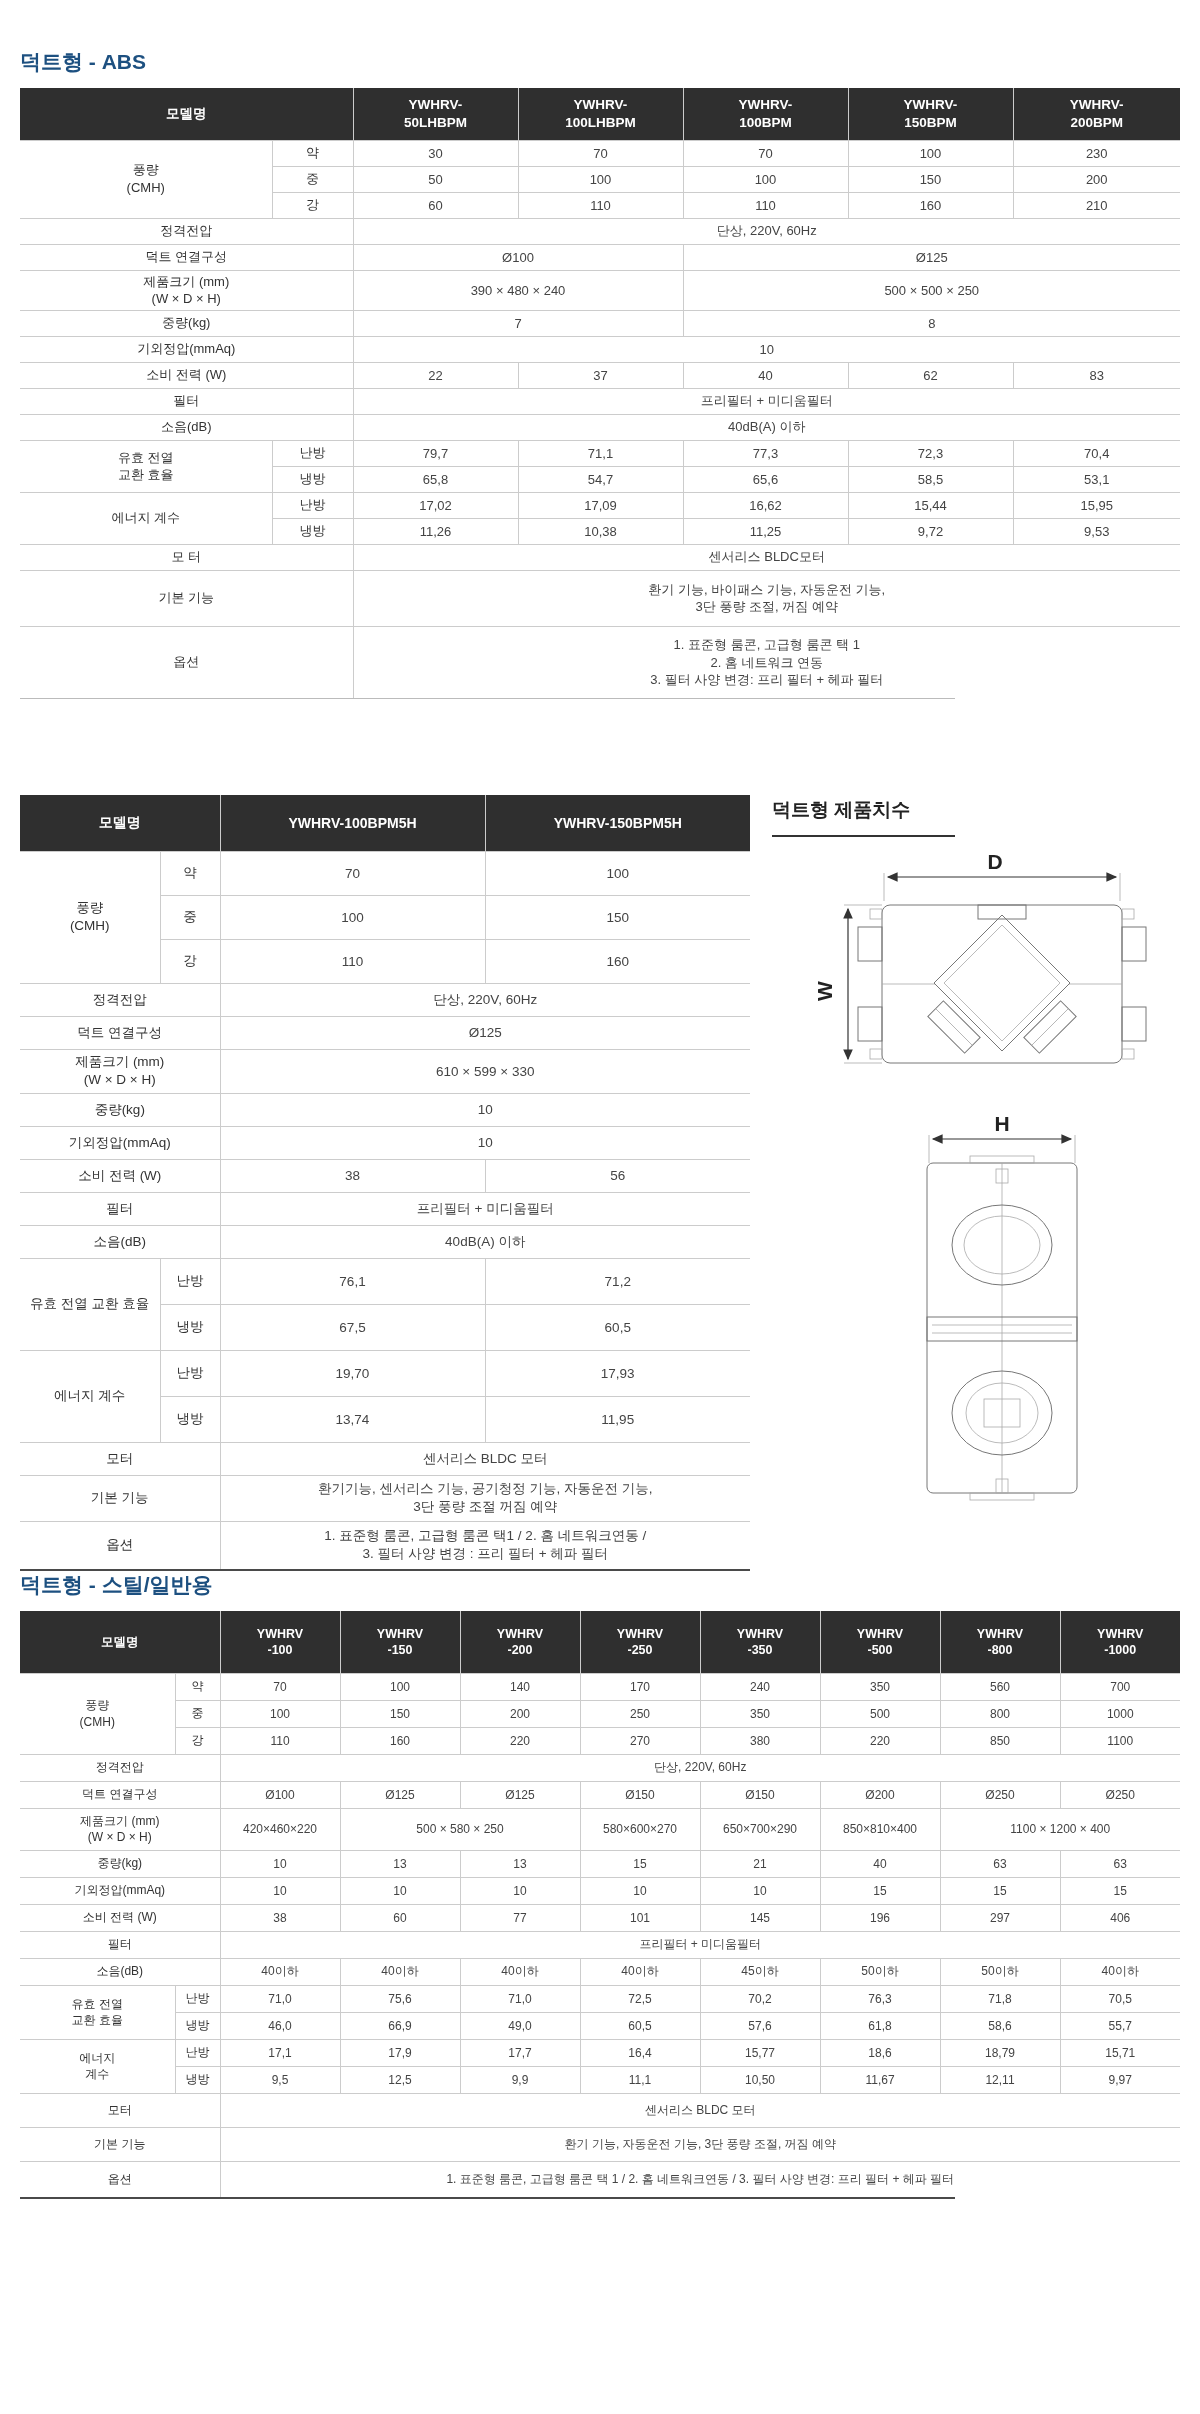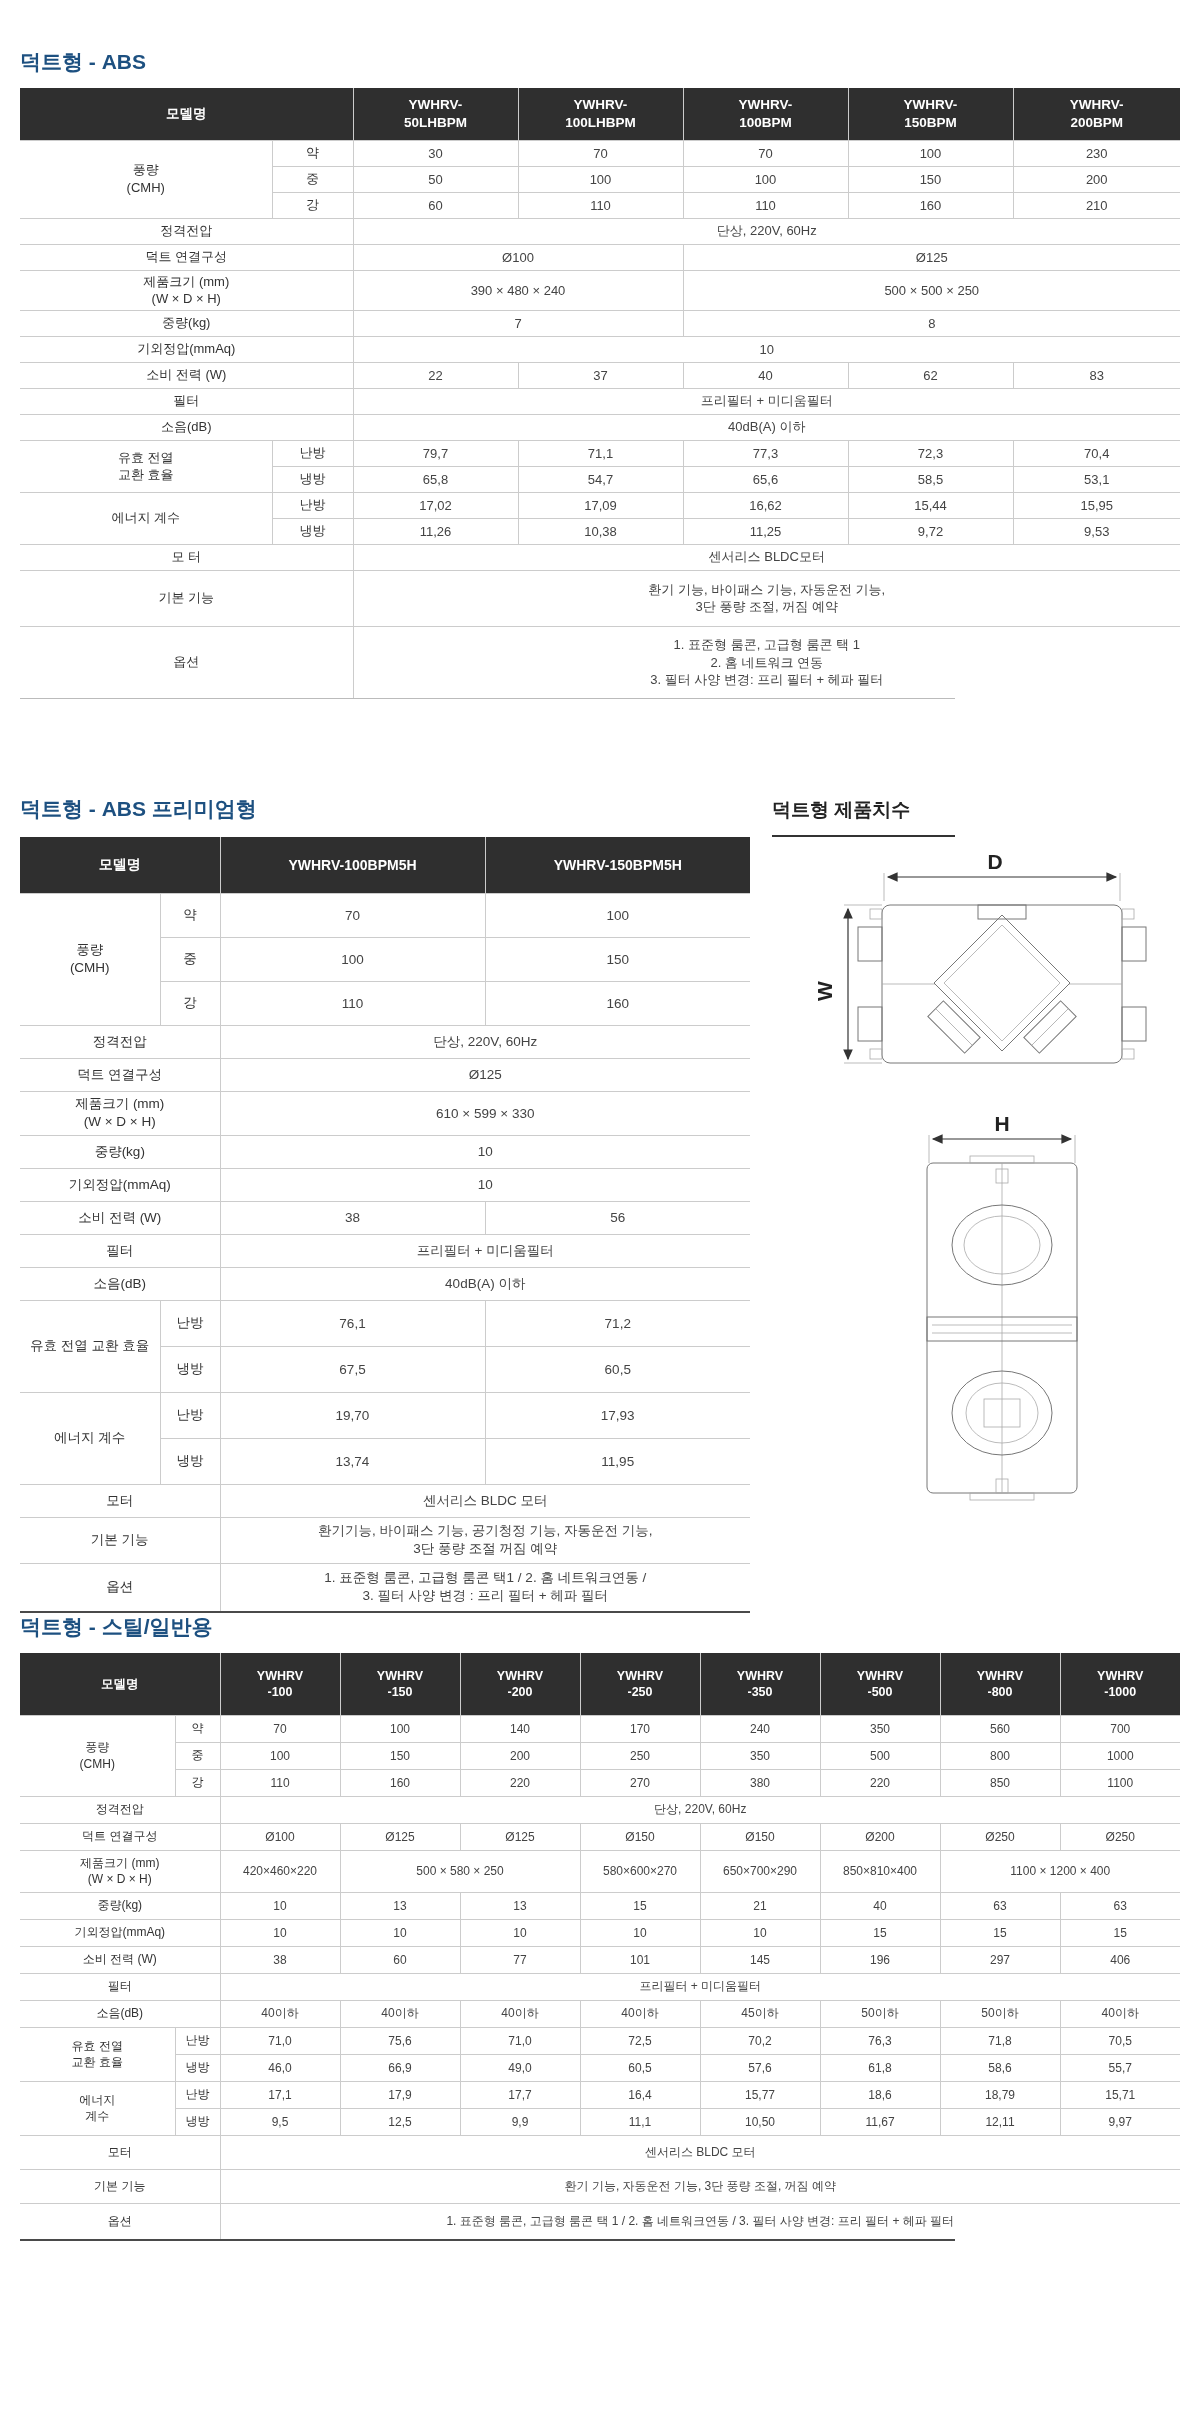--- a/index.html
+++ b/index.html
@@ -204,21 +204,20 @@
       <td class="pre" colspan="5">1. 표준형 룸콘, 고급형 룸콘  택 1
 2. 홈 네트워크 연동
 3. 필터 사양 변경: 프리 필터 + 헤파 필터</td>
     </tr>
   </tbody>
     </table>
   <div class="end-light"></div>
 
   <div class="section2">
     <div class="sec2-left">
-      <h2 class="sec-title">덕트형 - ABS 프리미엄형</h2>
       <table class="t2">
         <colgroup>
           <col style="width:140px">
             <col style="width:60px">
             <col style="width:265px">
             <col style="width:265px">
         </colgroup>
         <tbody>
             <tr class="hdr">
           <th colspan="2">모델명</th>
@@ -297,21 +296,21 @@
           <td class="lbl">냉방</td>
           <td>13,74</td>
               <td>11,95</td>
         </tr>
         <tr>
           <td class="lbl" colspan="2">모터</td>
           <td colspan="2">센서리스 BLDC 모터</td>
         </tr>
         <tr class="fn">
           <td class="lbl" colspan="2">기본 기능</td>
-          <td class="pre" colspan="2">환기기능,  바이패스 기능, 공기청정 기능, 자동운전 기능,
+          <td class="pre" colspan="2">환기기능,  센서리스 기능, 공기청정 기능, 자동운전 기능,
 3단 풍량 조절 꺼짐 예약</td>
         </tr>
         <tr class="opt">
           <td class="lbl" colspan="2">옵션</td>
           <td class="pre" colspan="2">1. 표준형 룸콘, 고급형 룸콘 택1 / 2. 홈 네트워크연동 /
 3. 필터 사양 변경 : 프리 필터 + 헤파 필터</td>
         </tr>
       </tbody>
         </table>
       <div class="end-dark"></div>

